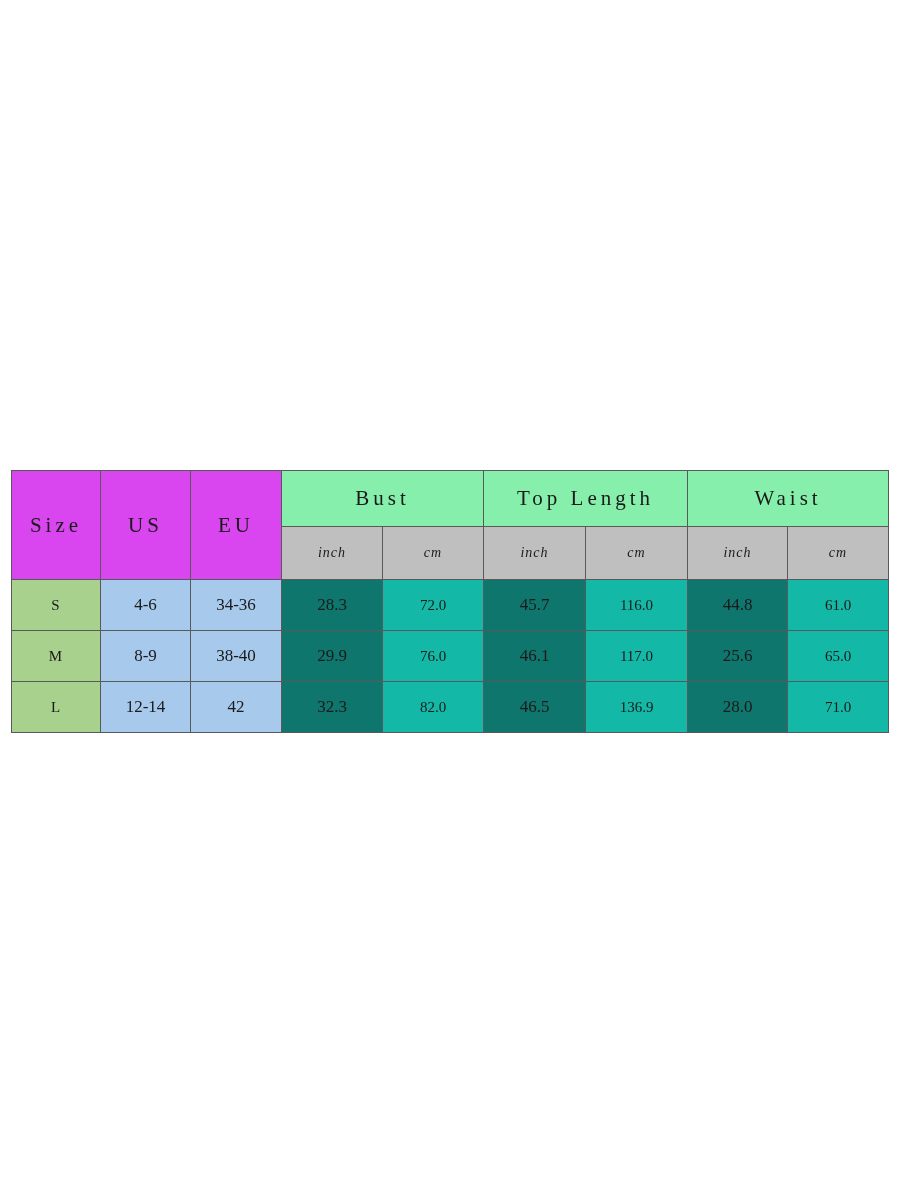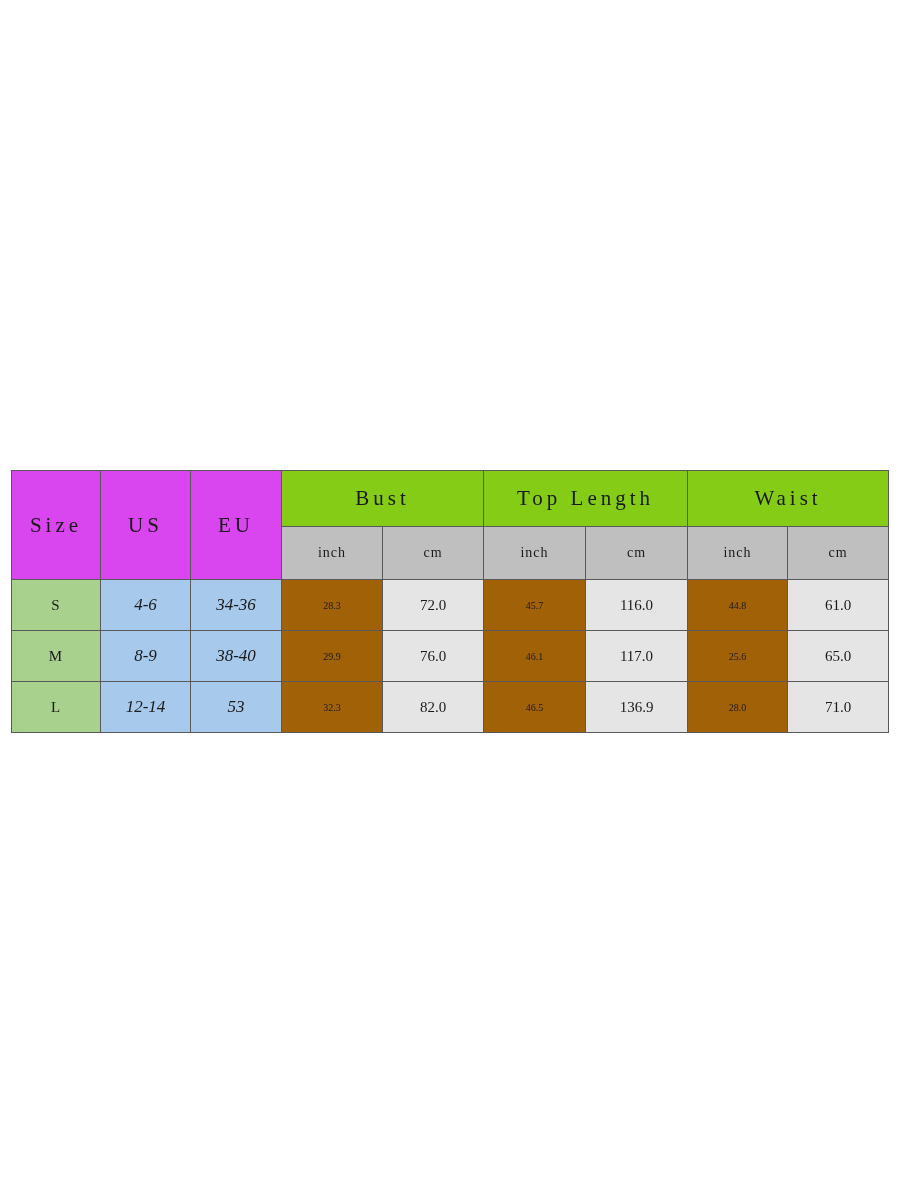--- a/index.html
+++ b/index.html
@@ -40,52 +40,52 @@
   }
 
   
   .hdr-main {
     background: #d946ef;
     font-size: 21px;
     letter-spacing: 4px;
     height: 55px;
   }
   .hdr-span {
-    background: #84cc16;
+    background: #86efac;
     font-size: 21px;
     letter-spacing: 4px;
     height: 55px;
   }
   .hdr-unit {
     background: #bfbfbf;
+    font-style: italic;
     font-size: 14px;
     letter-spacing: 1px;
     height: 52px;
   }
 
   
   tbody tr { height: 51px; }
 
   td.cell-size {
     background: #a9d18e;
     font-size: 15px;
     letter-spacing: 1px;
   }
   td.cell-intl {
     background: #a6c9ec;
-    font-style: italic;
     font-weight: bold;
     font-size: 17px;
   }
   td.cell-inch {
-    background: #a16207;
-    font-size: 10px;
+    background: #0f766e;
+    font-size: 17px;
   }
   td.cell-cm {
-    background: #e5e5e5;
+    background: #14b8a6;
     font-size: 15px;
   }
 
   
   col.c-size { width: 89px; }
   col.c-us   { width: 90px; }
   col.c-eu   { width: 91px; }
   col.c-bi   { width: 101px; }
   col.c-bc   { width: 101px; }
   col.c-ti   { width: 102px; }
@@ -146,21 +146,21 @@
         <td class="cell-inch">29.9</td>
         <td class="cell-cm">76.0</td>
         <td class="cell-inch">46.1</td>
         <td class="cell-cm">117.0</td>
         <td class="cell-inch">25.6</td>
         <td class="cell-cm">65.0</td>
       </tr>
       <tr>
         <td class="cell-size">L</td>
         <td class="cell-intl">12-14</td>
-        <td class="cell-intl">53</td>
+        <td class="cell-intl">42</td>
         <td class="cell-inch">32.3</td>
         <td class="cell-cm">82.0</td>
         <td class="cell-inch">46.5</td>
         <td class="cell-cm">136.9</td>
         <td class="cell-inch">28.0</td>
         <td class="cell-cm">71.0</td>
       </tr>
     </tbody>
   </table>
 </div>

